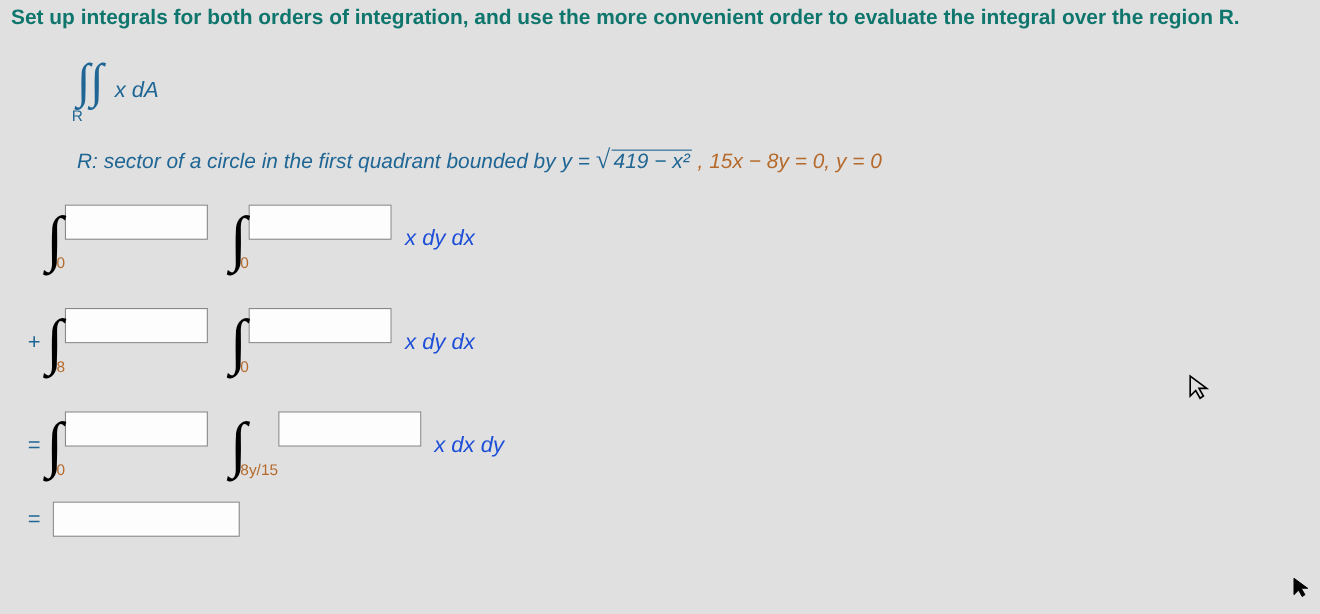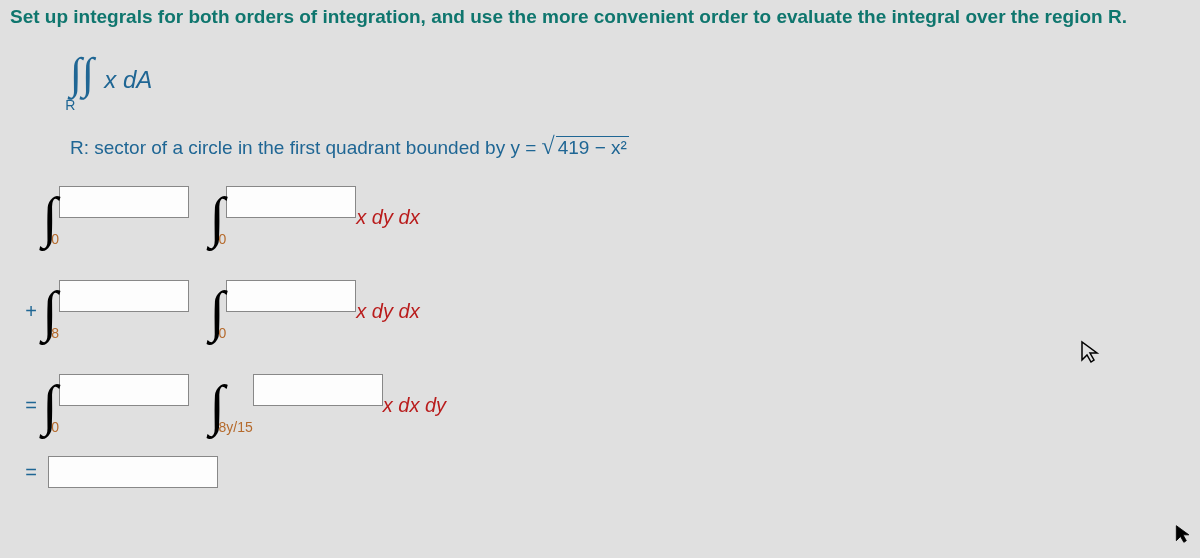--- a/index.html
+++ b/index.html
@@ -31,24 +31,25 @@
     font-family: "Cambria Math", serif;
   }
   .sub-r {
     font-size: 14px;
     vertical-align: -22px;
     position: relative;
     left: -34px;
   }
   .integrand {
     font-style: italic;
-    font-size: 24px;
+    font-size: 20px;
     margin-left: -10px;
   }
   .region-desc {
+    font-style: italic;
     font-size: 19px;
     color: #1f6694;
     margin-top: 20px;
   }
   .sqrt-wrap {
     position: relative;
     display: inline-flex;
     align-items: baseline;
   }
   .radical {
@@ -109,22 +110,22 @@
     width: 100%;
     height: 100%;
     background: transparent;
     font-size: 16px;
     padding: 2px 4px;
     outline: none;
   }
   .tail {
     font-style: italic;
     font-size: 20px;
-    color: #b91c1c;
-    margin-left: 0;
+    color: #1d4ed8;
+    margin-left: 12px;
   }
   .answer-row {
     display: flex;
     align-items: center;
     margin-top: 6px;
   }
   .answer-box {
     border: 1px solid #888;
     background: #fdfdfd;
     height: 32px;
@@ -156,20 +157,21 @@
   <span class="sub-r">R</span>
   <span class="integrand">x dA</span>
 </div>
 
 <div class="indent1 region-desc">
   <span>R: sector of a circle in the first quadrant bounded by y = </span>
   <span class="sqrt-wrap">
     <span class="radical">√</span>
     <span class="radicand">419 − x²</span>
   </span>
+  <span class="orange">, 15x − 8y = 0, y = 0</span>
 </div>
 
 <div class="rows">
 
   <div class="row">
     <div class="op"></div>
     <span class="int-group">
       <span class="int-sym">∫</span>
       <span class="lower-bound">0</span>
     </span>

